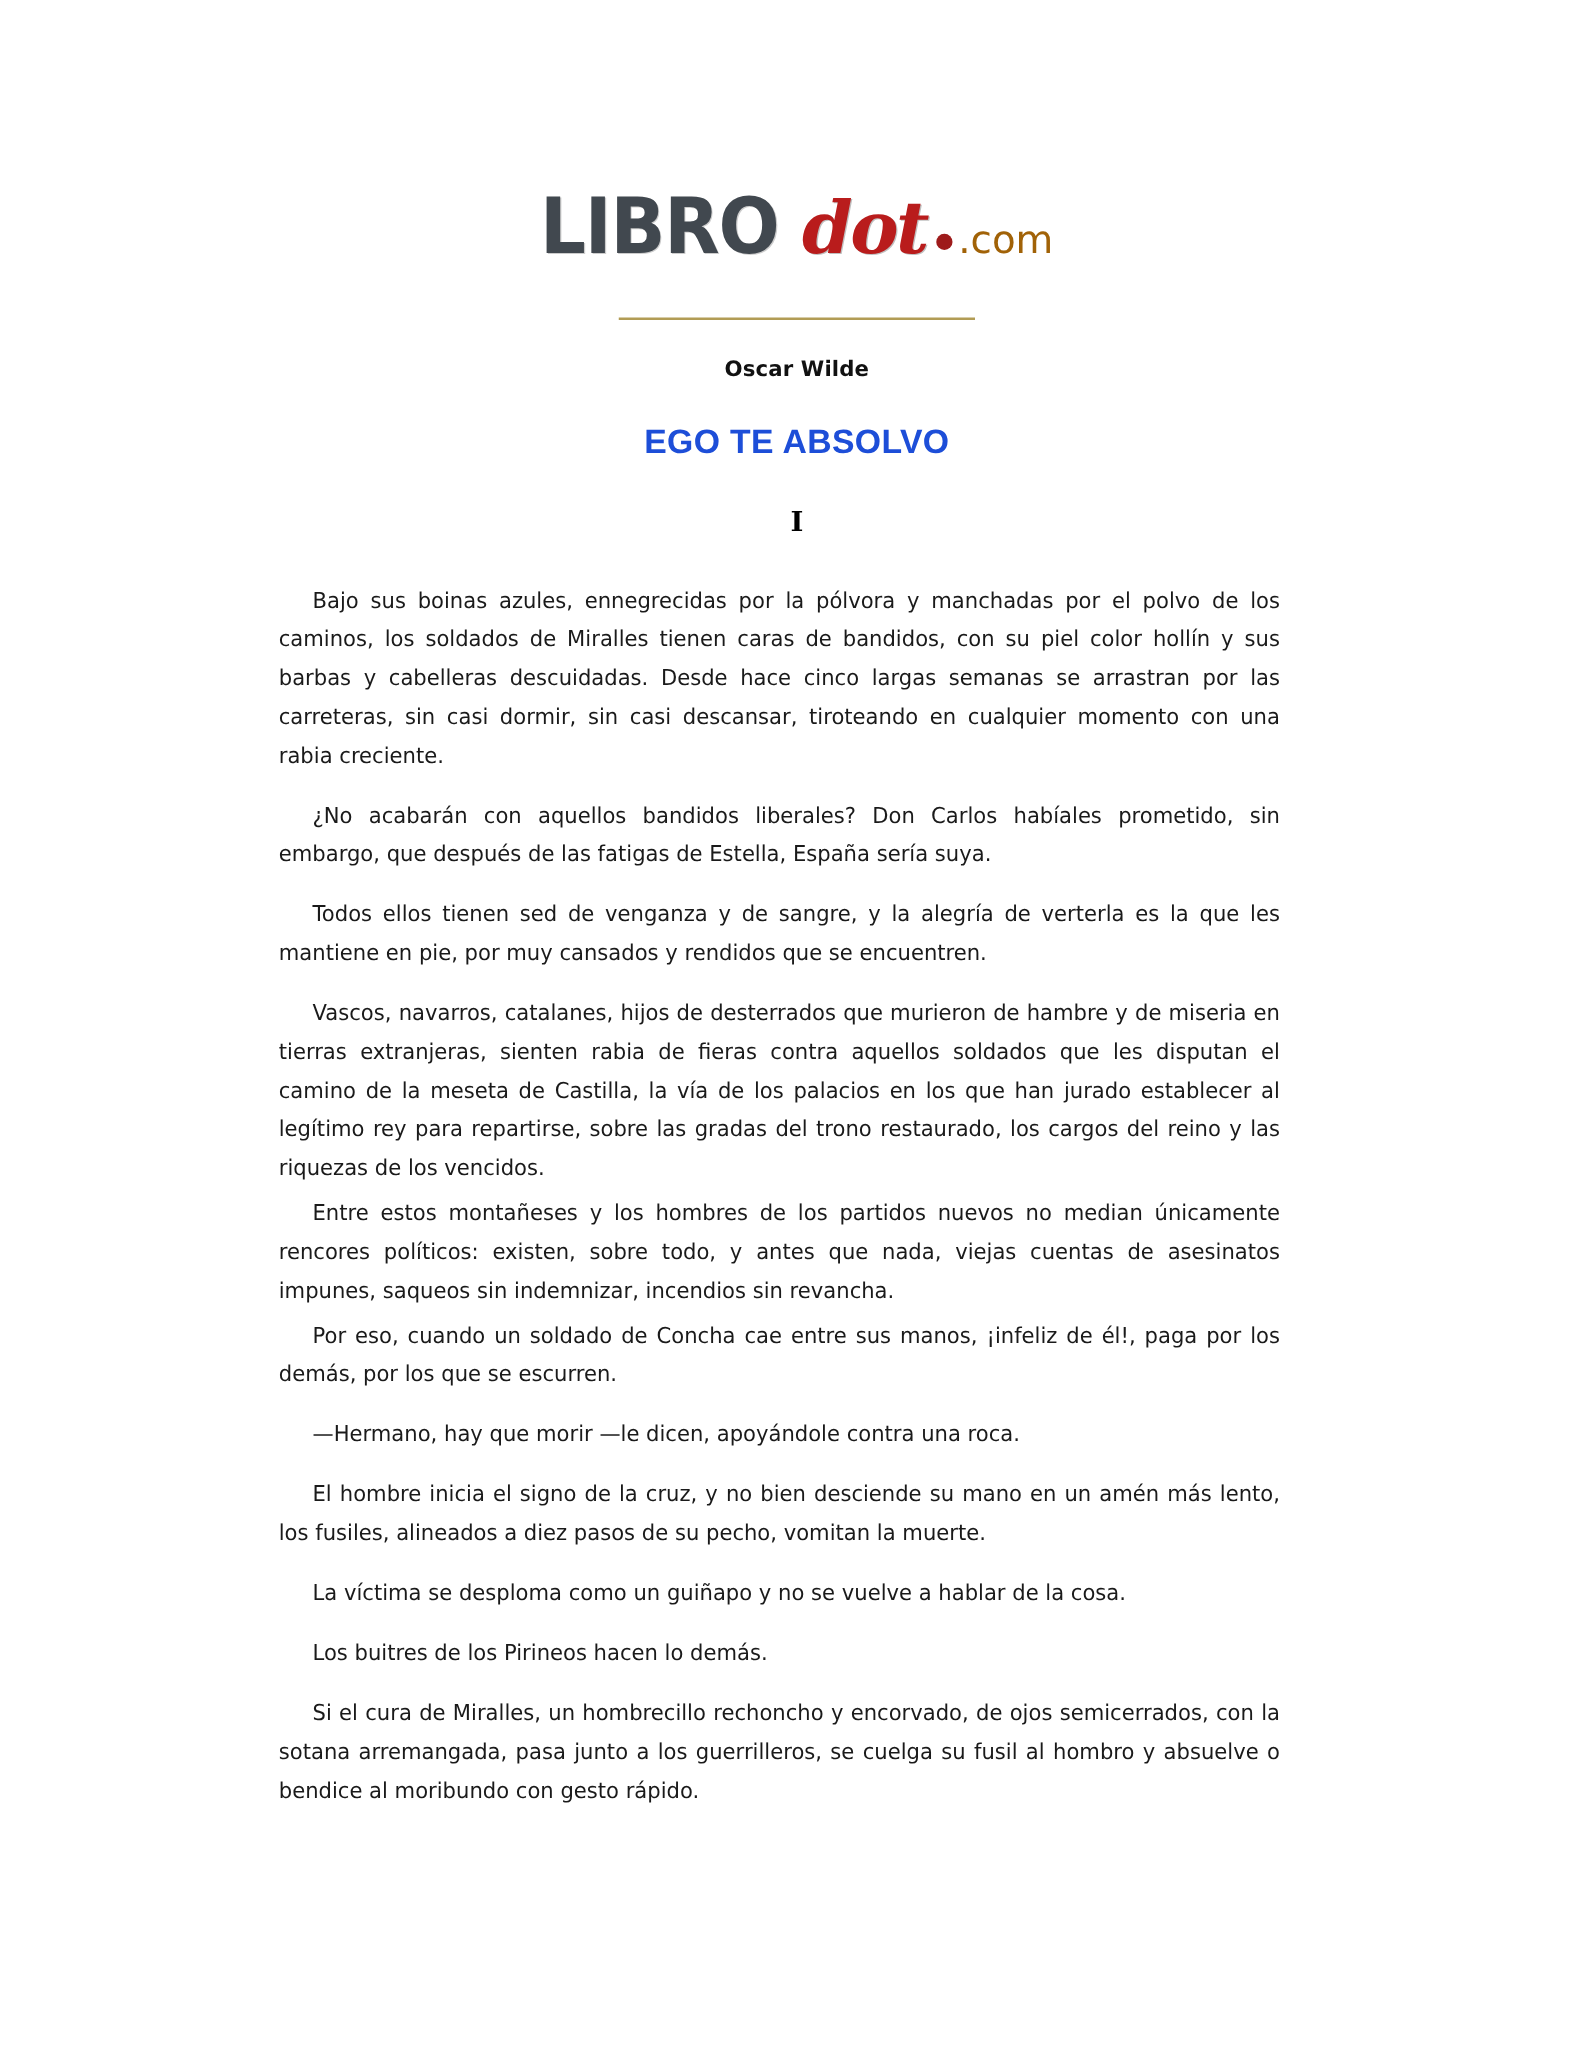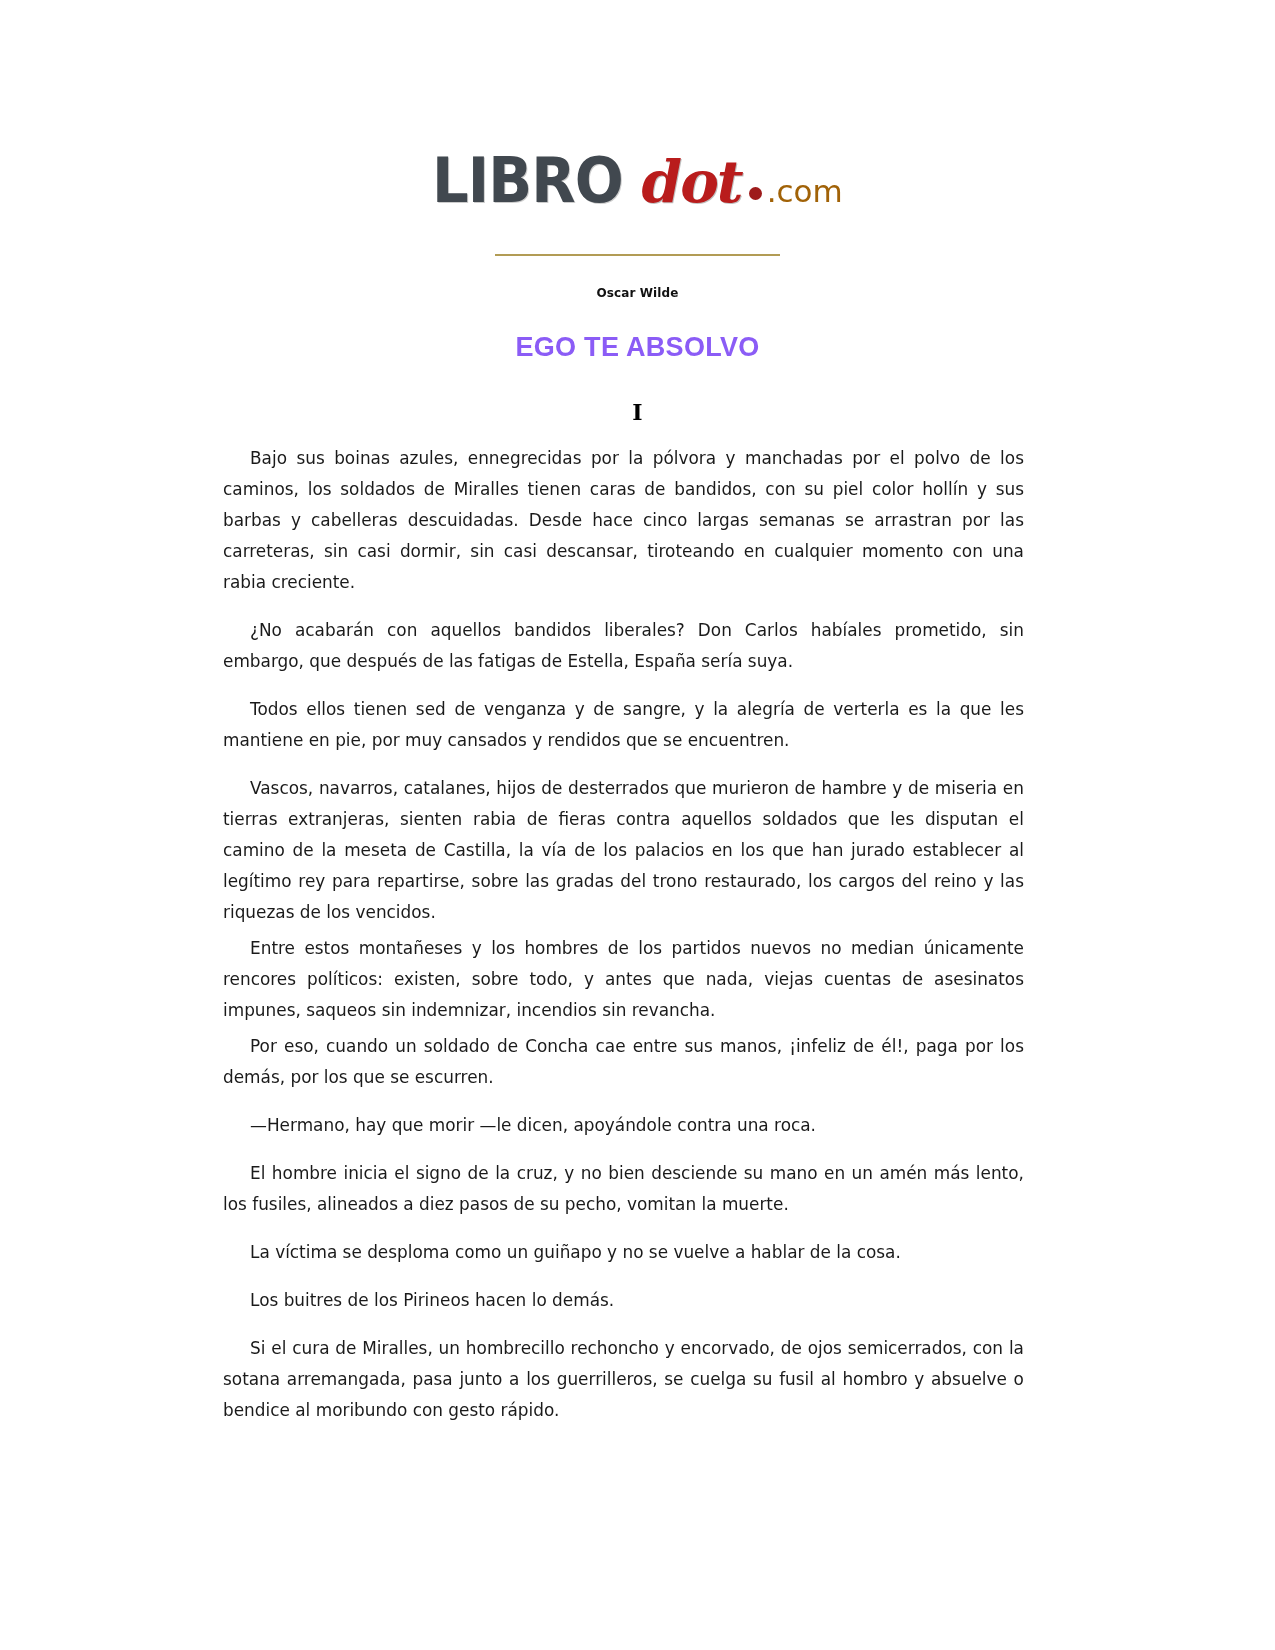--- a/index.html
+++ b/index.html
@@ -78,47 +78,47 @@
     height: 2px;
     background: #b29c55;
     margin-top: 18px;
   }
 
   
   .author {
     text-align: center;
     font-family: "DejaVu Sans", sans-serif;
     font-weight: 700;
-    font-size: 12px;
+    font-size: 17px;
     color: #111111;
     margin-top: 30px;
     letter-spacing: 0.1px;
   }
   .title {
     text-align: center;
     font-family: "Liberation Sans", sans-serif;
     font-weight: 700;
     font-size: 27px;
-    color: #8b5cf6;
+    color: #1d4ed8;
     margin-top: 32px;
     letter-spacing: 0.3px;
   }
   .section-num {
     text-align: center;
     font-family: "DejaVu Serif", serif;
     font-weight: 700;
     font-size: 22px;
     color: #000000;
     margin-top: 36px;
   }
 
   
   .content {
     width: 830px;
-    margin: 0 auto;
+    margin: 17px auto;
     padding-top: 18px;
   }
   p.para {
     font-family: "DejaVu Sans", sans-serif;
     font-size: 17.5px;
     line-height: 31px;
     color: #1a1a1a;
     text-align: justify;
     text-indent: 28px;
     margin: 0 0 17px 0;

